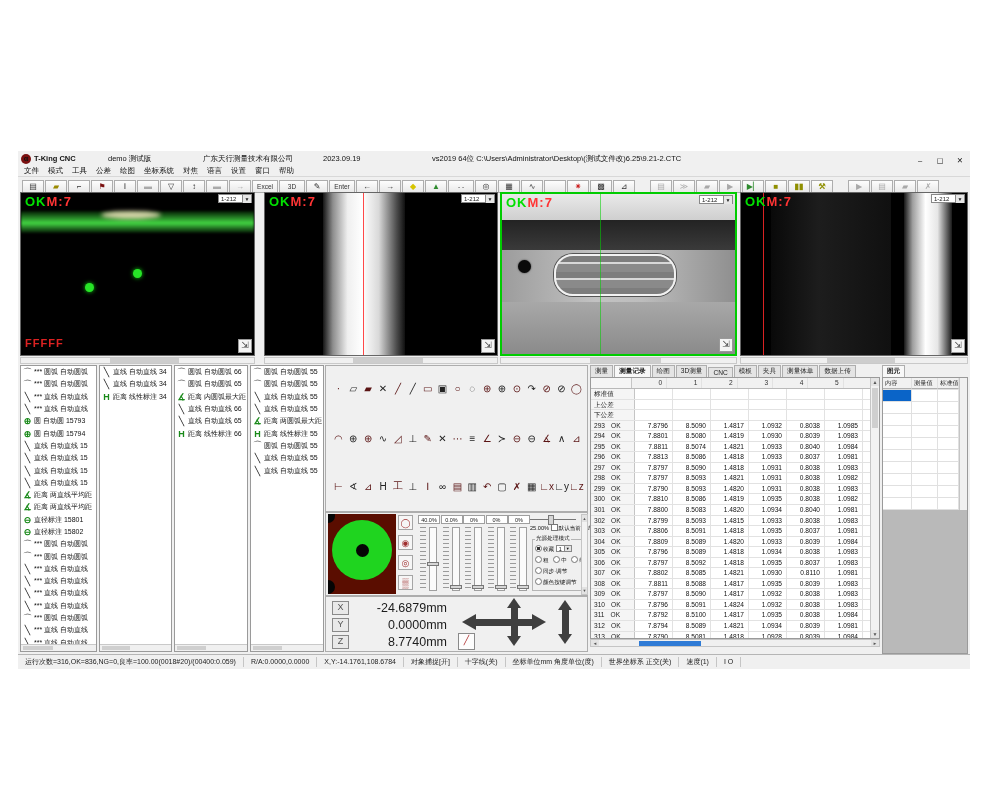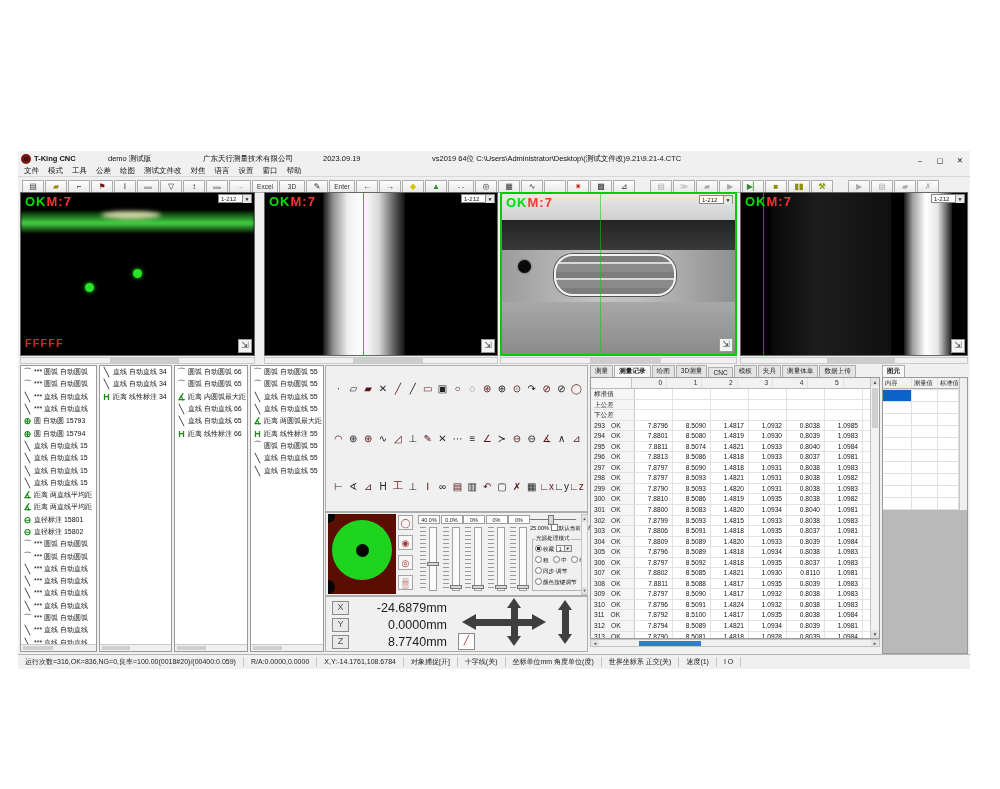--- a/index.html
+++ b/index.html
@@ -158,33 +158,33 @@
 <body>
 
 <div id="app">
 
   <div id="titlebar" class="abs">
     <span id="logo" class="abs">α</span>
     <span style="left:16px;font-weight:bold;">T-King  CNC</span>
     <span style="left:90px;">demo 测试版</span>
     <span style="left:185px;">广东天行测量技术有限公司</span>
     <span style="left:305px;">2023.09.19</span>
-    <span style="left:414px;">vs2019 64位  C:\Users\Administrator\Desktop\(测试文件改)9.21\9.21-4.CTC</span>
+    <span style="left:414px;">vs2019 64位  C:\Users\Administrator\Desktop\(测试文件改)6.25\9.21-2.CTC</span>
     <span class="wctl" style="right:40px;">–</span>
     <span class="wctl" style="right:20px;">▢</span>
     <span class="wctl" style="right:0;">✕</span>
   </div>
 
   <div id="menubar" class="abs">
       <span class="menu-item">文件</span>
       <span class="menu-item">模式</span>
       <span class="menu-item">工具</span>
       <span class="menu-item">公差</span>
       <span class="menu-item">绘图</span>
-      <span class="menu-item">测试文件改</span>
+      <span class="menu-item">坐标系统</span>
       <span class="menu-item">对焦</span>
       <span class="menu-item">语言</span>
       <span class="menu-item">设置</span>
       <span class="menu-item">窗口</span>
       <span class="menu-item">帮助</span>
     </div>
 
   <div id="toolbar" class="abs">
       <div class="tb-group">
         <button class="tb-btn">▤</button>

